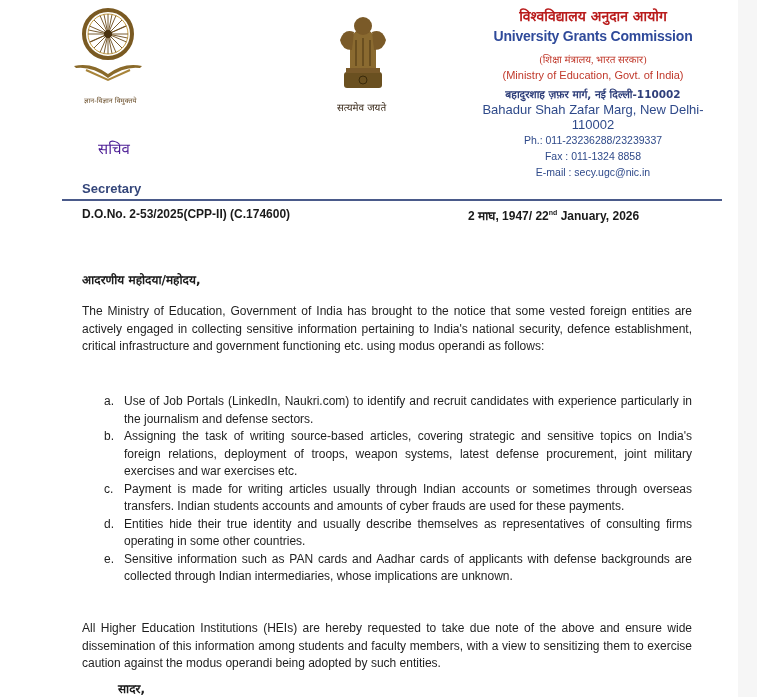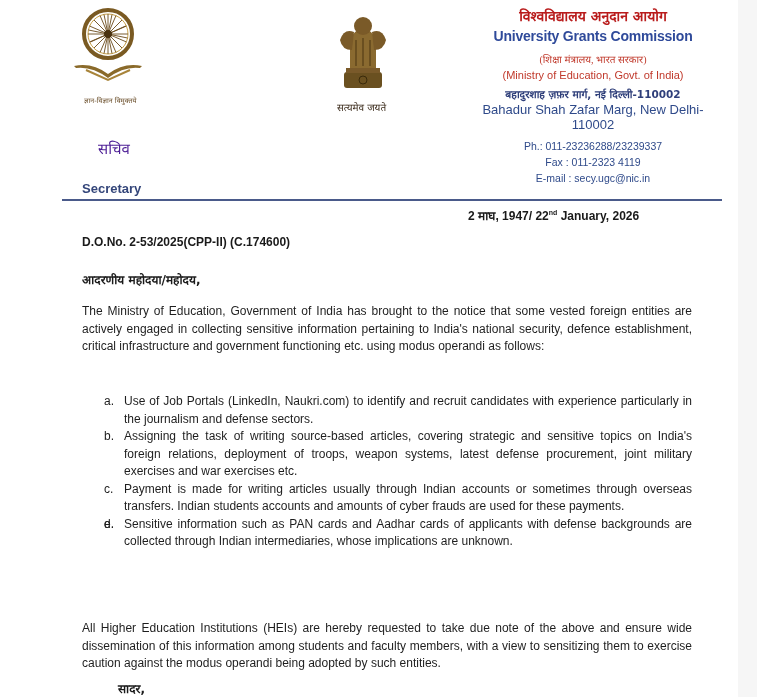--- a/index.html
+++ b/index.html
@@ -27,26 +27,26 @@
   .emblem-motto { position: absolute; left: 337px; top: 100px; font-size: 10px; color: #3a2a1a; font-family: "DejaVu Sans", sans-serif; }
 
   .org { position: absolute; left: 478px; top: 6px; width: 230px; text-align: center; }
   .org-hindi { font-size: 14px; color: #b91c1c; font-family: "DejaVu Sans", sans-serif; line-height: 20px; font-weight: bold; }
   .org-name { font-size: 14px; font-weight: bold; color: #2f4a9a; line-height: 20px; letter-spacing: -0.2px; }
   .org-min-hi { font-size: 10px; color: #c0392b; font-family: Liberation Serif, serif; line-height: 16px; margin-top: 6px; }
   .org-min-en { font-size: 11px; color: #c0392b; line-height: 14px; }
   .addr-hi { font-size: 10.5px; color: #2f3f7a; font-family: "DejaVu Sans", sans-serif; font-weight: bold; line-height: 16px; margin-top: 4px; }
   .addr-en { font-size: 13px; color: #2f4a8a; line-height: 15px; }
   .contact { font-size: 10.5px; color: #2f4a8a; line-height: 16px; }
-  .contact.first { margin-top: 6px; }
+  .contact.first { margin-top: 0; }
 
   .rule { position: absolute; left: 62px; top: 199px; width: 660px; height: 2px; background: #4a5a8a; }
 
   
-  .ref { position: absolute; left: 82px; top: 207px; font-size: 12px; font-weight: bold; color: #1a1a1a; margin-top: 28px; }
+  .ref { position: absolute; left: 82px; top: 207px; font-size: 12px; font-weight: bold; color: #1a1a1a; }
   .date { position: absolute; left: 468px; top: 207px; font-size: 12px; font-weight: bold; color: #1a1a1a; }
   .date sup { font-size: 7px; }
   .subject { position: absolute; left: 82px; top: 238px; font-size: 12px; font-weight: bold; }
   .salutation { position: absolute; left: 82px; top: 271px; font-size: 12px; font-weight: bold; font-family: "DejaVu Sans", sans-serif; }
   .para { position: absolute; left: 82px; width: 610px; font-size: 12px; line-height: 17.5px; text-align: justify; color: #1e1e1e; }
   .para1 { top: 303px; }
   .list { position: absolute; left: 104px; top: 393px; width: 588px; margin: 0; padding: 0; list-style: none; }
   .list li { position: relative; padding-left: 20px; font-size: 12px; line-height: 17.5px; text-align: justify; color: #1e1e1e; margin-bottom: 0px; }
   .list li .marker { position: absolute; left: 0; top: 0; }
   .para2 { top: 620px; }
@@ -99,36 +99,36 @@
   <div class="emblem-motto">सत्यमेव जयते</div>
 
   <div class="org">
     <div class="org-hindi">विश्वविद्यालय अनुदान आयोग</div>
     <div class="org-name">University Grants Commission</div>
     <div class="org-min-hi">(शिक्षा मंत्रालय, भारत सरकार)</div>
     <div class="org-min-en">(Ministry of Education, Govt. of India)</div>
     <div class="addr-hi">बहादुरशाह ज़फ़र मार्ग, नई दिल्ली-110002</div>
     <div class="addr-en">Bahadur Shah Zafar Marg, New Delhi-110002</div>
     <div class="contact first">Ph.: 011-23236288/23239337</div>
-    <div class="contact">Fax : 011-2323 4119</div>
+    <div class="contact">Fax : 011-1324 8858</div>
     <div class="contact">E-mail : secy.ugc@nic.in</div>
   </div>
 
   <div class="rule"></div>
 
   <div class="ref">D.O.No. 2-53/2025(CPP-II) (C.174600)</div>
   <div class="date"><span>2 माघ, 1947/ 22</span><sup>nd</sup><span> January, 2026</span></div>
   <div class="salutation">आदरणीय महोदया/महोदय,</div>
   <div class="para para1">The Ministry of Education, Government of India has brought to the notice that some vested foreign entities are actively engaged in collecting sensitive information pertaining to India's national security, defence establishment, critical infrastructure and government functioning etc. using modus operandi as follows:</div>
 
   <ul class="list">
     <li><span class="marker">a.</span><span>Use of Job Portals (LinkedIn, Naukri.com) to identify and recruit candidates with experience particularly in the journalism and defense sectors.</span></li>
     <li><span class="marker">b.</span><span>Assigning the task of writing source-based articles, covering strategic and sensitive topics on India's foreign relations, deployment of troops, weapon systems, latest defense procurement, joint military exercises and war exercises etc.</span></li>
     <li><span class="marker">c.</span><span>Payment is made for writing articles usually through Indian accounts or sometimes through overseas transfers. Indian students accounts and amounts of cyber frauds are used for these payments.</span></li>
-    <li><span class="marker">d.</span></li>
+    <li><span class="marker">d.</span><span>Entities hide their true identity and usually describe themselves as representatives of consulting firms operating in some other countries.</span></li>
     <li><span class="marker">e.</span><span>Sensitive information such as PAN cards and Aadhar cards of applicants with defense backgrounds are collected through Indian intermediaries, whose implications are unknown.</span></li>
   </ul>
 
   <div class="para para2">All Higher Education Institutions (HEIs) are hereby requested to take due note of the above and ensure wide dissemination of this information among students and faculty members, with a view to sensitizing them to exercise caution against the modus operandi being adopted by such entities.</div>
   <div class="closing">सादर,</div>
 </div>
 
 <div class="right-strip"></div>
 
 </body></html>

